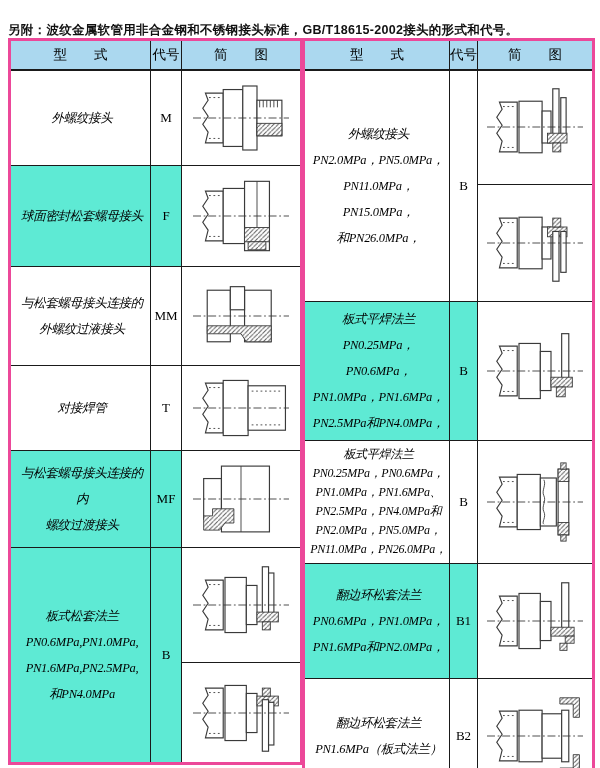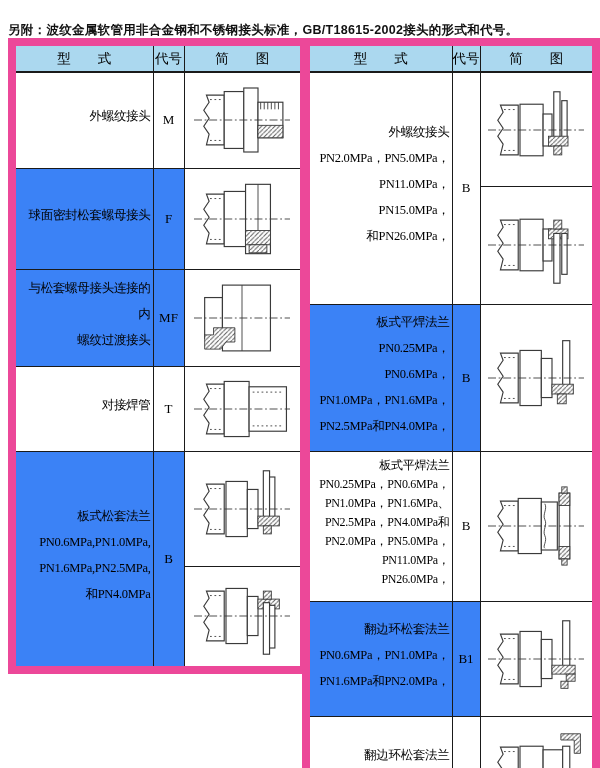--- a/index.html
+++ b/index.html
@@ -8,36 +8,36 @@
     width:600px; height:768px; position:relative; overflow:hidden;
     font-family:"Liberation Serif","DejaVu Serif",serif; color:#000;
   }
   .title {
     position:absolute; left:8px; top:8px; width:588px;
     font-family:"Liberation Sans","DejaVu Sans",sans-serif;
     font-weight:bold; font-size:12.5px; letter-spacing:0.3px; color:#111;margin-top:14px;
   }
   table.fit {
     position:absolute; top:38px; border-collapse:collapse; table-layout:fixed;
-    border:8px solid #ec4899; background:#fff;
+    border:3px solid #ec4899; background:#fff;
   }
   #tblL { left:8px;  width:292px; }
   #tblR { left:302px; width:290px; }
   th, td { border:1px solid #1a1a1a; padding:0; vertical-align:middle; }
   tr.head th {
     background:#abd8ef; font-weight:normal; font-size:13.5px;
     border-bottom:2px solid #1a1a1a; text-align:center;
   }
   td.type {
-    text-align:right; padding:4px 2px 12px 5px; font-size:12.5px;
-    line-height:26px; white-space:pre-line; letter-spacing:-0.3px;
+    text-align:center; padding:4px 2px 4px 5px; font-size:12.5px;
+    line-height:26px; white-space:pre-line; letter-spacing:-0.3px;font-style:italic;
   }
   td.type.dense { line-height:19px; font-size:12px; }
   td.code { text-align:center; font-size:13px; }
-  .hl { background:#3b82f6; }
+  .hl { background:#5eead4; }
   td.dgcell { padding:0; }
   .dg { display:flex; align-items:center; justify-content:center; height:100%; }
   .dg svg { width:104px; height:80px; }
   .stack { display:flex; flex-direction:column; width:100%; }
   .stack .dg.first { border-bottom:1px solid #1a1a1a; }
   .defs { position:absolute; width:0; height:0; }
 </style>
 </head>
 <body>
 
@@ -100,49 +100,65 @@
               <rect x="36" y="14" width="24" height="62" fill="#fff" stroke="#3a3a3a" stroke-width="1.3"></rect>
               <rect x="60" y="6" width="28" height="78" fill="#fff" stroke="#3a3a3a" stroke-width="1.3"></rect>
               <line x1="74" y1="6" x2="74" y2="84" stroke="#3a3a3a" stroke-width="1"></line>
               <rect x="60" y="58" width="28" height="16" fill="url(#hatch)" stroke="#3a3a3a" stroke-width="1"></rect>
               <rect x="64" y="74" width="20" height="9" fill="url(#hatch)" stroke="#3a3a3a" stroke-width="1"></rect>
               <line x1="2" y1="45" x2="110" y2="45" stroke="#3a3a3a" stroke-width="1" stroke-dasharray="9 3 2 3"></line>
             </svg>
           </div>
         </td>
   </tr>
+  <tr style="height:99px">
+    <td class="type">与松套螺母接头连接的
+外螺纹过液接头</td>
+    <td class="code">MM</td>
+    <td class="dgcell">
+          <div class="dg">
+            <svg viewBox="0 0 112 90">
+              <rect x="18" y="16" width="26" height="58" fill="#fff" stroke="#3a3a3a" stroke-width="1.3"></rect>
+              <rect x="60" y="16" width="30" height="58" fill="#fff" stroke="#3a3a3a" stroke-width="1.3"></rect>
+              <rect x="44" y="12" width="16" height="26" fill="#fff" stroke="#3a3a3a" stroke-width="1.3"></rect>
+              <polygon points="18,56 90,56 90,74 62,74 56,65 18,65" fill="url(#hatch)" stroke="#3a3a3a" stroke-width="1"></polygon>
+              <line x1="2" y1="45" x2="110" y2="45" stroke="#3a3a3a" stroke-width="1" stroke-dasharray="9 3 2 3"></line>
+            </svg>
+          </div>
+        </td>
+  </tr>
+  <tr style="height:85px">
+    <td class="type">对接焊管</td>
+    <td class="code">T</td>
+    <td class="dgcell">
+          <div class="dg">
+            <svg viewBox="0 0 112 90">
+              <polygon points="36,17 16,17 19,25 13,34 19,43 13,52 19,61 16,73 36,73" fill="#fff" stroke="#3a3a3a" stroke-width="1.3"></polygon>
+              <line x1="20" y1="22" x2="34" y2="22" stroke="#3a3a3a" stroke-width="1" stroke-dasharray="2 3"></line>
+              <line x1="20" y1="68" x2="34" y2="68" stroke="#3a3a3a" stroke-width="1" stroke-dasharray="2 3"></line>
+              <rect x="36" y="14" width="28" height="62" fill="#fff" stroke="#3a3a3a" stroke-width="1.3"></rect>
+              <rect x="64" y="20" width="42" height="50" fill="#fff" stroke="#3a3a3a" stroke-width="1.3"></rect>
+              <line x1="68" y1="26" x2="102" y2="26" stroke="#3a3a3a" stroke-width="1" stroke-dasharray="2 3"></line>
+              <line x1="68" y1="64" x2="102" y2="64" stroke="#3a3a3a" stroke-width="1" stroke-dasharray="2 3"></line>
+              <line x1="2" y1="45" x2="110" y2="45" stroke="#3a3a3a" stroke-width="1" stroke-dasharray="9 3 2 3"></line>
+            </svg>
+          </div>
+        </td>
+  </tr>
   <tr style="height:97px">
     <td class="type hl">与松套螺母接头连接的内
 螺纹过渡接头</td>
     <td class="code hl">MF</td>
     <td class="dgcell">
           <div class="dg">
             <svg viewBox="0 0 112 90">
               <rect x="14" y="22" width="20" height="46" fill="#fff" stroke="#3a3a3a" stroke-width="1.3"></rect>
               <rect x="34" y="8" width="54" height="74" fill="#fff" stroke="#3a3a3a" stroke-width="1.3"></rect>
               <line x1="56" y1="8" x2="56" y2="82" stroke="#3a3a3a" stroke-width="1"></line>
               <polygon points="24,56 48,56 48,72 38,72 32,80 14,80 14,64 24,64" fill="url(#hatch)" stroke="#3a3a3a" stroke-width="1"></polygon>
-              <line x1="2" y1="45" x2="110" y2="45" stroke="#3a3a3a" stroke-width="1" stroke-dasharray="9 3 2 3"></line>
-            </svg>
-          </div>
-        </td>
-  </tr>
-  <tr style="height:85px">
-    <td class="type">对接焊管</td>
-    <td class="code">T</td>
-    <td class="dgcell">
-          <div class="dg">
-            <svg viewBox="0 0 112 90">
-              <polygon points="36,17 16,17 19,25 13,34 19,43 13,52 19,61 16,73 36,73" fill="#fff" stroke="#3a3a3a" stroke-width="1.3"></polygon>
-              <line x1="20" y1="22" x2="34" y2="22" stroke="#3a3a3a" stroke-width="1" stroke-dasharray="2 3"></line>
-              <line x1="20" y1="68" x2="34" y2="68" stroke="#3a3a3a" stroke-width="1" stroke-dasharray="2 3"></line>
-              <rect x="36" y="14" width="28" height="62" fill="#fff" stroke="#3a3a3a" stroke-width="1.3"></rect>
-              <rect x="64" y="20" width="42" height="50" fill="#fff" stroke="#3a3a3a" stroke-width="1.3"></rect>
-              <line x1="68" y1="26" x2="102" y2="26" stroke="#3a3a3a" stroke-width="1" stroke-dasharray="2 3"></line>
-              <line x1="68" y1="64" x2="102" y2="64" stroke="#3a3a3a" stroke-width="1" stroke-dasharray="2 3"></line>
               <line x1="2" y1="45" x2="110" y2="45" stroke="#3a3a3a" stroke-width="1" stroke-dasharray="9 3 2 3"></line>
             </svg>
           </div>
         </td>
   </tr>
   <tr style="height:186px">
     <td class="type hl">板式松套法兰
 PN0.6MPa,PN1.0MPa,
 PN1.6MPa,PN2.5MPa,
 和PN4.0MPa</td>

